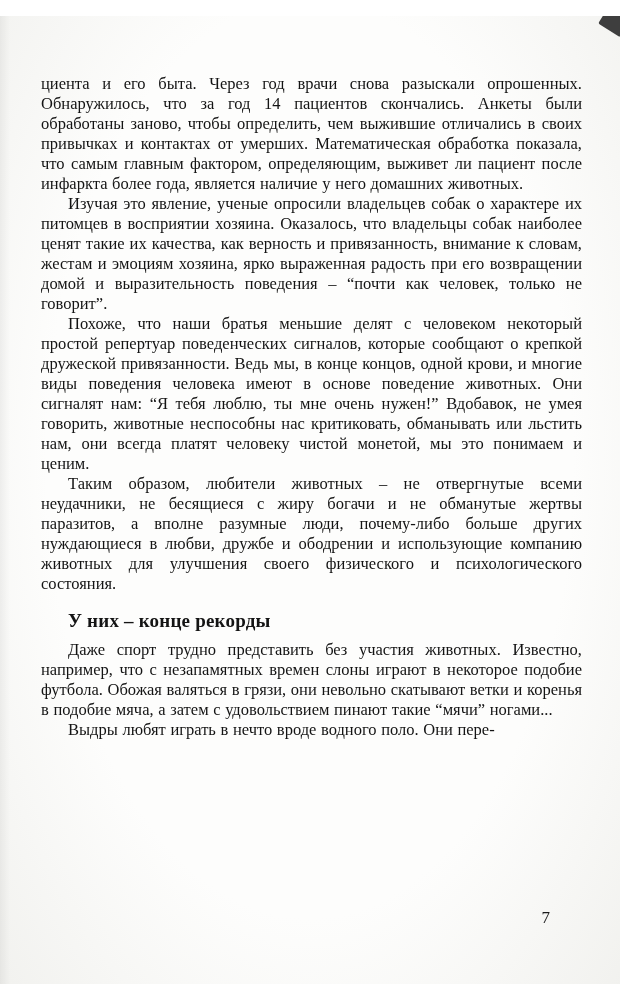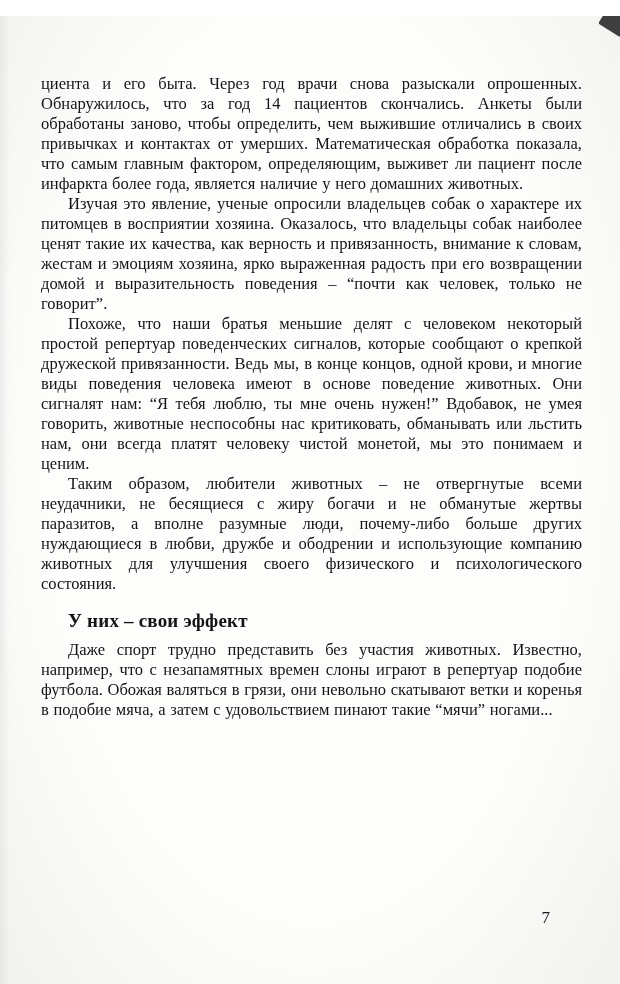--- a/index.html
+++ b/index.html
@@ -82,22 +82,23 @@
 
     <p class="continuation">циента и его быта. Через год врачи снова разыскали опрошенных. Обнаружилось, что за год 14 пациентов скончались. Анкеты были обработаны заново, чтобы определить, чем выжившие отличались в своих привычках и контактах от умерших. Математическая обработка показала, что самым главным фактором, определяющим, выживет ли пациент после инфаркта более года, является наличие у него домашних животных.</p>
 
 
     <p>Изучая это явление, ученые опросили владельцев собак о характере их питомцев в восприятии хозяина. Оказалось, что владельцы собак наиболее ценят такие их качества, как верность и привязанность, внимание к словам, жестам и эмоциям хозяина, ярко выраженная радость при его возвращении домой и выразительность поведения – “почти как человек, только не говорит”.</p>
 
     <p>Похоже, что наши братья меньшие делят с человеком некоторый простой репертуар поведенческих сигналов, которые сообщают о крепкой дружеской привязанности. Ведь мы, в конце концов, одной крови, и многие виды поведения человека имеют в основе поведение животных. Они сигналят нам: “Я тебя люблю, ты мне очень нужен!” Вдобавок, не умея говорить, животные неспособны нас критиковать, обманывать или льстить нам, они всегда платят человеку чистой монетой, мы это понимаем и ценим.</p>
 
     <p>Таким образом, любители животных – не отвергнутые всеми неудачники, не бесящиеся с жиру богачи и не обманутые жертвы паразитов, а вполне разумные люди, почему-либо больше других нуждающиеся в любви, дружбе и ободрении и использующие компанию животных для улучшения своего физического и психологического состояния.</p>
 
-    <h2 class="section-heading">У них – свои эффект</h2>
+    <h2 class="section-heading">У них – конце рекорды</h2>
 
-    <p>Даже спорт трудно представить без участия животных. Известно, например, что с незапамятных времен слоны играют в репертуар подобие футбола. Обожая валяться в грязи, они невольно скатывают ветки и коренья в подобие мяча, а затем с удовольствием пинают такие “мячи” ногами...</p>
+    <p>Даже спорт трудно представить без участия животных. Известно, например, что с незапамятных времен слоны играют в некоторое подобие футбола. Обожая валяться в грязи, они невольно скатывают ветки и коренья в подобие мяча, а затем с удовольствием пинают такие “мячи” ногами...</p>
 
+    <p>Выдры любят играть в нечто вроде водного поло. Они пере-</p>
 
   </div>
 
   <div class="page-number">7</div>
 
 </div>
 
 </body></html>

